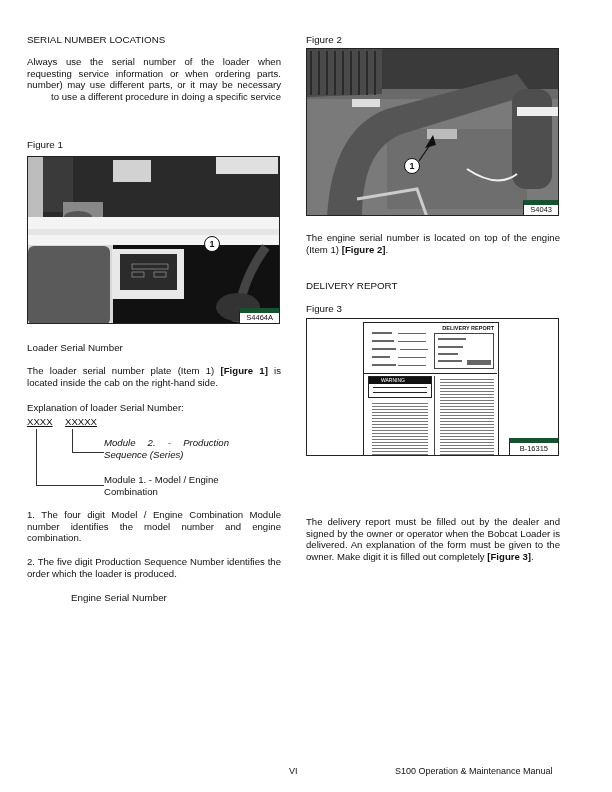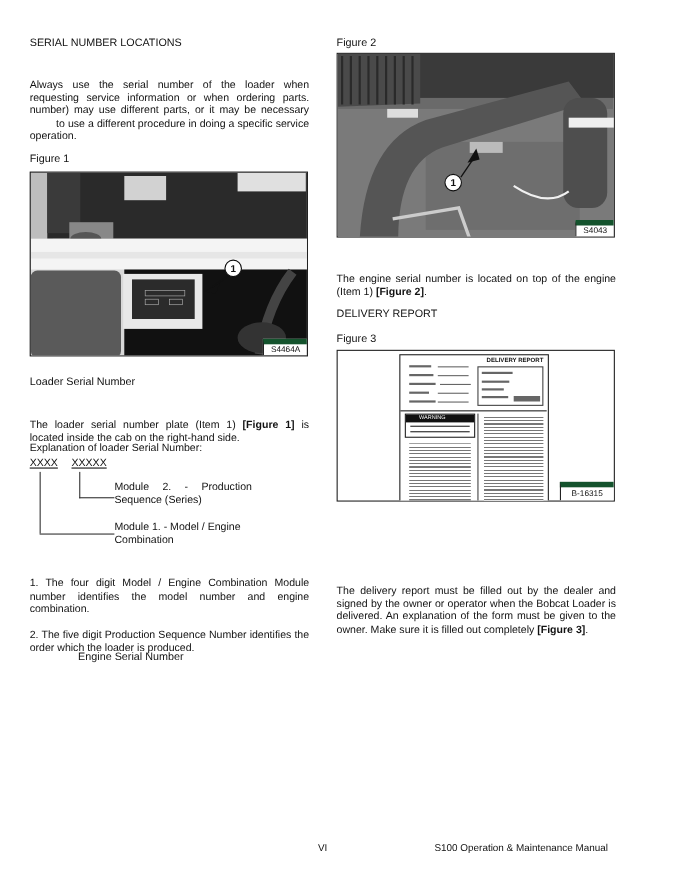--- a/index.html
+++ b/index.html
@@ -1,38 +1,37 @@
 <!DOCTYPE html>
 <html><head>
 <meta charset="utf-8">
 <style>
   * { box-sizing: border-box; margin: 0; padding: 0; }
   html, body { width: 612px; height: 792px; background: #fff; }
   body { position: relative; font-family: "Liberation Sans", sans-serif; color: #111; font-size: 9.6px; line-height: 11.6px; overflow: hidden; }
   .abs { position: absolute; }
   .h { font-weight: normal; font-size: 9.8px; }
-  .p { text-align: justify; margin-top: 16px; }
+  .p { text-align: justify; }
   b { font-weight: bold; }
   .fig { position: absolute; border: 1px solid #222; overflow: hidden; }
   .tag { position: absolute; right: 0; bottom: 0; background: #fff; border-left: 1px solid #222; border-top: 5px solid #14532d; font-size: 7.5px; line-height: 10px; padding: 0 6px; color: #111; }
   .callout { position: absolute; width: 16px; height: 16px; border-radius: 50%; background: #fff; border: 1px solid #111; font-size: 9px; line-height: 14px; text-align: center; font-weight: bold; }
   .line { position: absolute; background: #333; }
   .dr-line { position: absolute; height: 2px; background: #666; }
 </style>
 </head>
 <body>
 
 <div class="abs h" style="left:27px;top:34px;">SERIAL NUMBER LOCATIONS</div>
 
 <div class="abs p" style="left:27px;top:56px;width:254px;">
   <div style="text-align-last:justify;">Always use the serial number of the loader when</div>
   <div style="text-align-last:justify;">requesting service information or when ordering parts.</div>
   <div style="text-align-last:justify;">number) may use different parts, or it may be necessary</div>
   <div style="text-align-last:justify;padding-left:24px;">to use a different procedure in doing a specific service</div>
-  <div>operation.</div>
 </div>
 
 <div class="abs h" style="left:27px;top:139px;">Figure 1</div>
 
 <div class="fig" style="left:27px;top:156px;width:253px;height:168px;background:#c8c8c8;">
   <svg width="253" height="168" viewBox="0 0 253 168">
     <rect x="0" y="0" width="253" height="168" fill="#d8d8d8"></rect>
     <rect x="0" y="0" width="20" height="70" fill="#bdbdbd"></rect>
     <rect x="15" y="0" width="238" height="60" fill="#2a2a2a"></rect>
     <rect x="15" y="0" width="30" height="55" fill="#3a3a3a"></rect>
@@ -66,21 +65,21 @@
 
 <div class="abs" style="left:27px;top:402px;">Explanation of loader Serial Number:</div>
 <div class="abs" style="left:27px;top:416px;text-decoration:underline;">XXXX</div>
 <div class="abs" style="left:65px;top:416px;text-decoration:underline;">XXXXX</div>
 
 <div class="line" style="left:72px;top:429px;width:1px;height:24px;"></div>
 <div class="line" style="left:72px;top:452px;width:32px;height:1px;"></div>
 <div class="line" style="left:36px;top:429px;width:1px;height:56px;"></div>
 <div class="line" style="left:36px;top:485px;width:68px;height:1px;"></div>
 
-<div class="abs" style="left:104px;top:437px;width:125px;">
+<div class="abs" style="left:104px;top:437px;width:125px;font-style:italic;">
   <div style="text-align:justify;text-align-last:justify;">Module 2. - Production</div>
   <div>Sequence (Series)</div>
 </div>
 <div class="abs" style="left:104px;top:474px;width:130px;">
   <div>Module 1. - Model / Engine</div>
   <div>Combination</div>
 </div>
 
 <div class="abs p" style="left:27px;top:509px;width:254px;">1. The four digit Model / Engine Combination Module number identifies the model number and engine combination.</div>
 <div class="abs p" style="left:27px;top:556px;width:254px;">2. The five digit Production Sequence Number identifies the order which the loader is produced.</div>
@@ -157,17 +156,17 @@
     <div class="abs" style="left:70px;top:53px;width:1px;height:96px;background:#444;"></div>
     <div class="abs" style="left:8px;top:80px;width:56px;height:66px;background:repeating-linear-gradient(#777 0 1px,#fff 1px 3px);"></div>
     <div class="abs" style="left:76px;top:56px;width:54px;height:88px;background:repeating-linear-gradient(#777 0 1px,#fff 1px 3px);"></div>
     <div class="abs" style="left:0;top:150px;width:133px;height:1px;background:#222;"></div>
     <div class="abs" style="left:6px;top:154px;width:120px;height:12px;background:repeating-linear-gradient(#888 0 1px,#fff 1px 4px);"></div>
   </div>
   <div class="tag" style="padding:1px 10px;">B-16315</div>
 </div>
 
 <div class="abs p" style="left:306px;top:516px;width:254px;">
-  <span>The delivery report must be filled out by the dealer and signed by the owner or operator when the Bobcat Loader is delivered. An explanation of the form must be given to the owner. Make sure it is filled out completely </span><b>[Figure 3]</b><span>.</span>
+  <span>The delivery report must be filled out by the dealer and signed by the owner or operator when the Bobcat Loader is delivered. An explanation of the form must be given to the owner. Make digit it is filled out completely </span><b>[Figure 3]</b><span>.</span>
 </div>
 
 <div class="abs h" style="left:289px;top:766px;font-size:9px;">VI</div>
 <div class="abs h" style="left:395px;top:766px;font-size:9px;">S100 Operation &amp; Maintenance Manual</div>
 
 </body></html>

